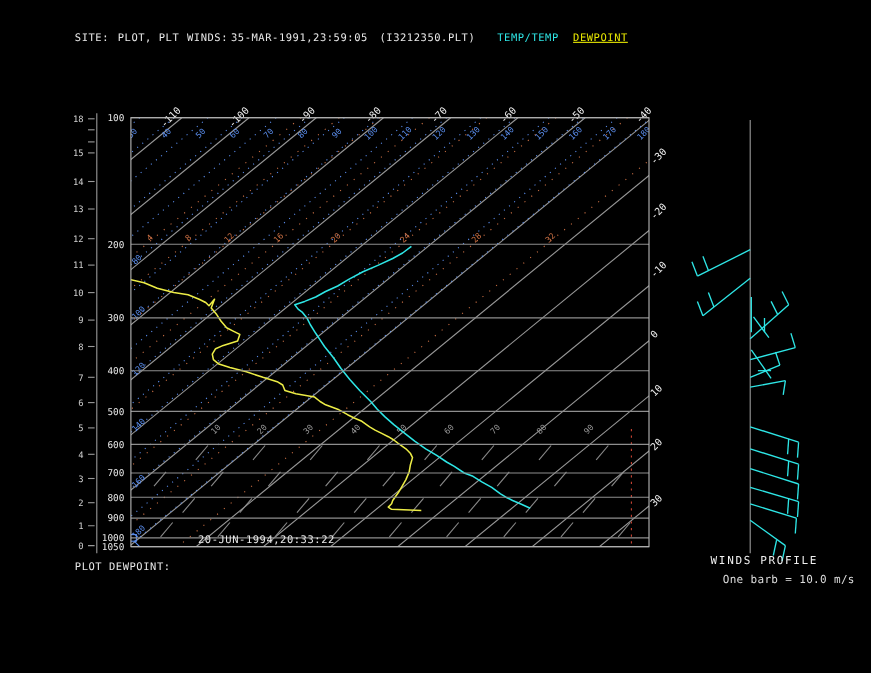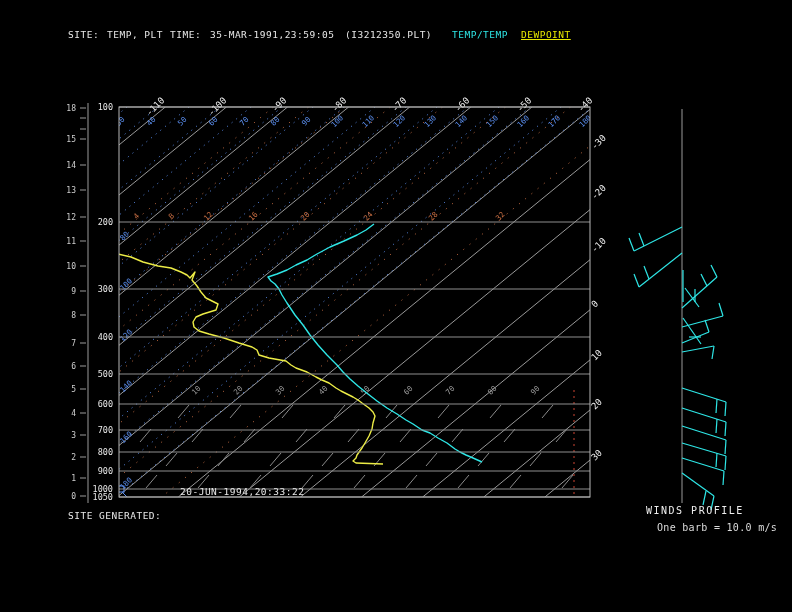--- a/index.html
+++ b/index.html
@@ -9,22 +9,22 @@
   #plot-svg{position:absolute;left:0;top:0;}
   .winds-title{font-size:10px;letter-spacing:1.5px;color:#efefef;}
   .winds-sub{font-size:10px;letter-spacing:0.3px;color:#dcdcdc;margin-left:16px;}
 </style>
 </head>
 <body>
 
 <div id="screen">
 
   <div class="txt" style="left:68px;top:29px">SITE:</div>
-  <div class="txt" style="left:107px;top:29px">TEMP, PLT</div>
-  <div class="txt" style="left:170px;top:29px">TIME:</div>
+  <div class="txt" style="left:107px;top:29px">PLOT, PLT</div>
+  <div class="txt" style="left:170px;top:29px">WINDS:</div>
   <div class="txt" style="left:210px;top:29px">35-MAR-1991,23:59:05</div>
   <div class="txt" style="left:345px;top:29px">(I3212350.PLT)</div>
   <div class="txt" style="left: 452px; top: 29px; color: rgb(46, 230, 230);">TEMP/TEMP</div>
   <div class="txt" style="left: 521px; top: 29px; color: rgb(232, 232, 0); text-decoration: underline;">DEWPOINT</div>
 
   <svg id="plot-svg" width="792" height="612" viewBox="0 0 792 612">
       <defs>
         <clipPath id="chartclip">
           <rect x="119" y="107" width="471" height="390"></rect>
         </clipPath>
@@ -258,16 +258,16 @@
       <line x1="682" y1="458" x2="724" y2="471" stroke="#2ee6e6" stroke-width="1.2"></line>
       <line x1="724" y1="471" x2="723" y2="485" stroke="#2ee6e6" stroke-width="1.2"></line>
       <line x1="682" y1="473" x2="714" y2="496" stroke="#2ee6e6" stroke-width="1.2"></line>
       <line x1="714" y1="496" x2="711" y2="510" stroke="#2ee6e6" stroke-width="1.2"></line>
       <line x1="706" y1="491" x2="703" y2="505" stroke="#2ee6e6" stroke-width="1.2"></line>
     </svg>
 
   <div class="txt winds-title" style="left:646px;top:505px">WINDS PROFILE</div>
   <div class="txt winds-sub" style="left:641px;top:522px">One barb = 10.0 m/s</div>
 
-  <div class="txt" style="left:68px;top:510px">SITE GENERATED:</div>
+  <div class="txt" style="left:68px;top:510px">PLOT DEWPOINT:</div>
   <div class="txt" style="left:180px;top:486px">20-JUN-1994,20:33:22</div>
 
 </div>
 
 </body></html>

